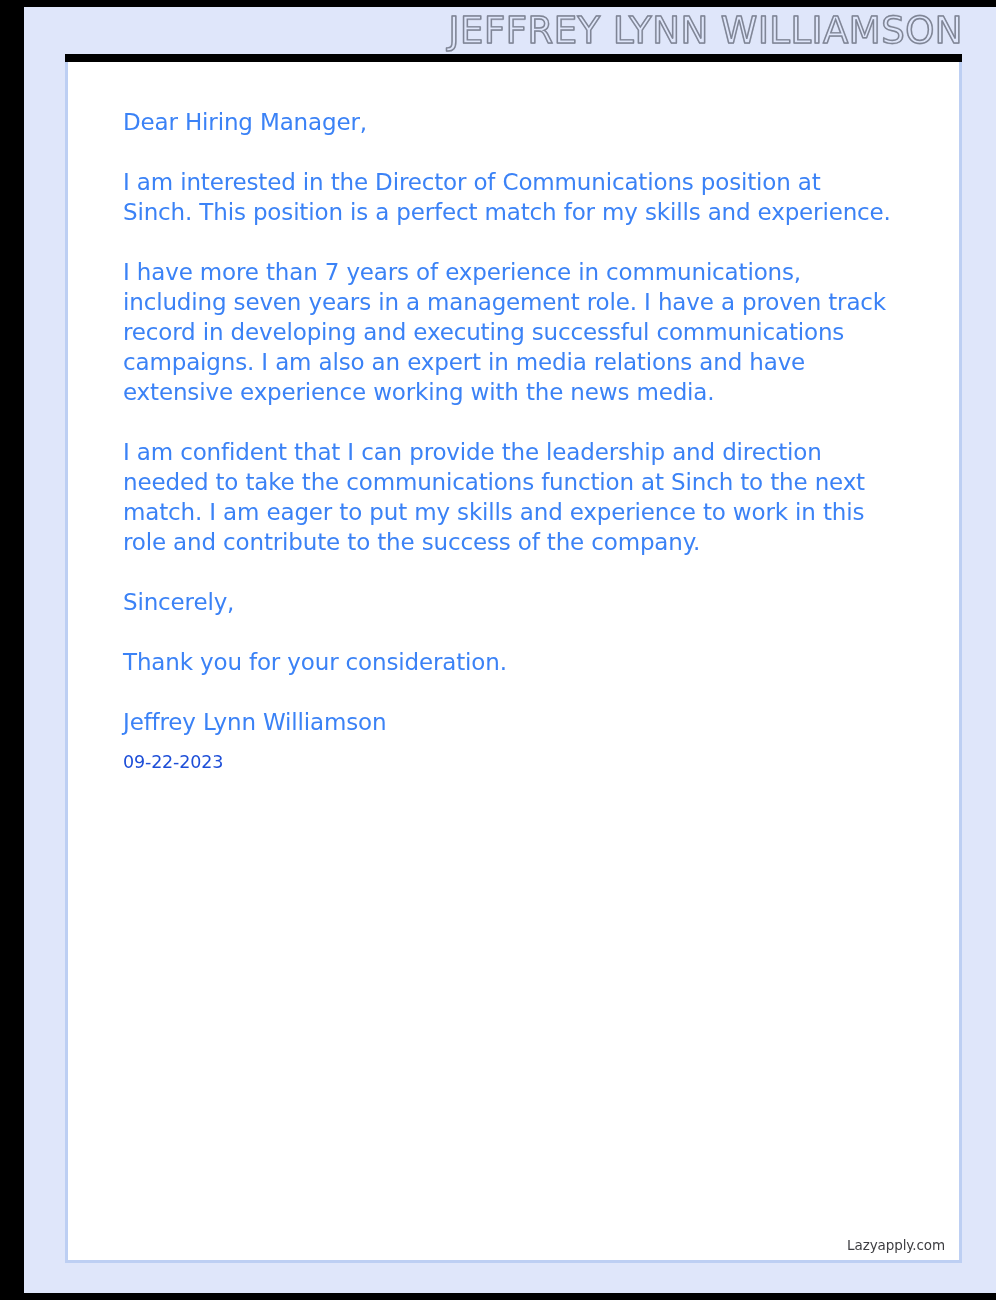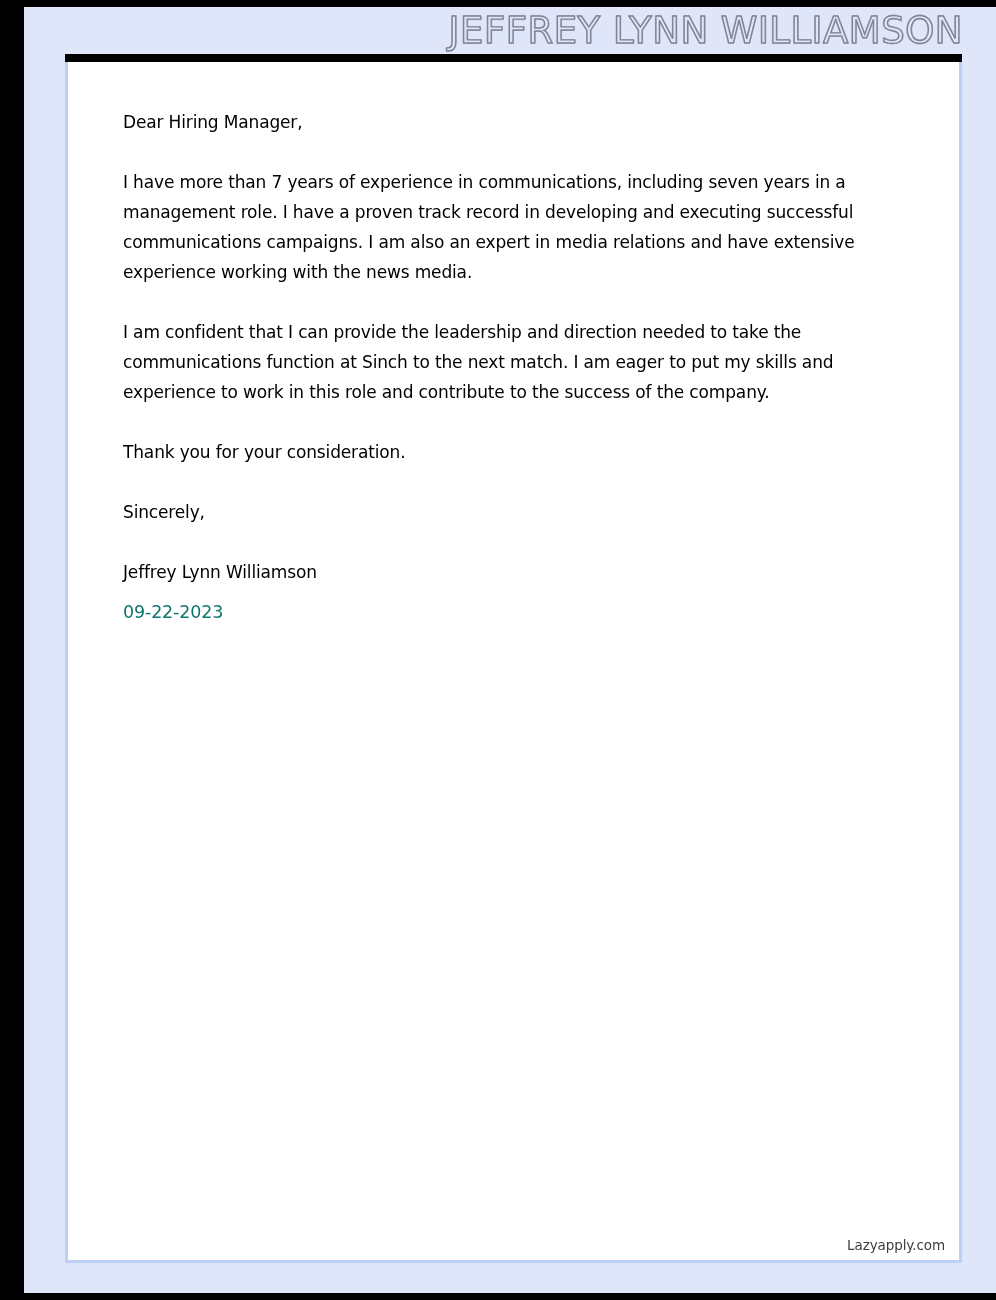--- a/index.html
+++ b/index.html
@@ -83,37 +83,37 @@
   .letter-body {
     position: absolute;
     left: 55px;
     top: 45px;
     right: 40px;
   }
 
   .letter-line,
   .letter-paragraph {
     font-family: "DejaVu Sans", sans-serif;
-    font-size: 17px;
+    font-size: 23px;
     line-height: 30px;
-    color: #000000;
+    color: #3b82f6;
     margin: 0 0 30px 0;
     letter-spacing: -0.15px;
     max-width: 770px;
   }
 
   .signature-name {
     margin-bottom: 10px;
   }
 
   .letter-date {
     font-family: "DejaVu Sans", sans-serif;
     font-size: 17.5px;
     line-height: 30px;
-    color: #0f766e;
+    color: #1d4ed8;
     margin: 0;
     letter-spacing: -0.15px;
   }
 
   .document-footer {
     position: absolute;
     right: 14px;
     bottom: 6px;
   }
 
@@ -135,28 +135,29 @@
   </div>
 
   <div class="header-rule"></div>
 
   <div class="document-sheet">
 
     <div class="letter-body">
 
       <p class="letter-line">Dear Hiring Manager,</p>
 
+      <p class="letter-paragraph">I am interested in the Director of Communications position at Sinch. This position is a perfect match for my skills and experience.</p>
 
       <p class="letter-paragraph">I have more than 7 years of experience in communications, including seven years in a management role. I have a proven track record in developing and executing successful communications campaigns. I am also an expert in media relations and have extensive experience working with the news media.</p>
 
       <p class="letter-paragraph">I am confident that I can provide the leadership and direction needed to take the communications function at Sinch to the next match. I am eager to put my skills and experience to work in this role and contribute to the success of the company.</p>
 
+      <p class="letter-line">Sincerely,</p>
+
       <p class="letter-line">Thank you for your consideration.</p>
-
-      <p class="letter-line">Sincerely,</p>
 
       <p class="letter-line signature-name">Jeffrey Lynn Williamson</p>
 
       <p class="letter-date">09-22-2023</p>
 
     </div>
 
     <div class="document-footer">
       <span class="footer-credit">Lazyapply.com</span>
     </div>

